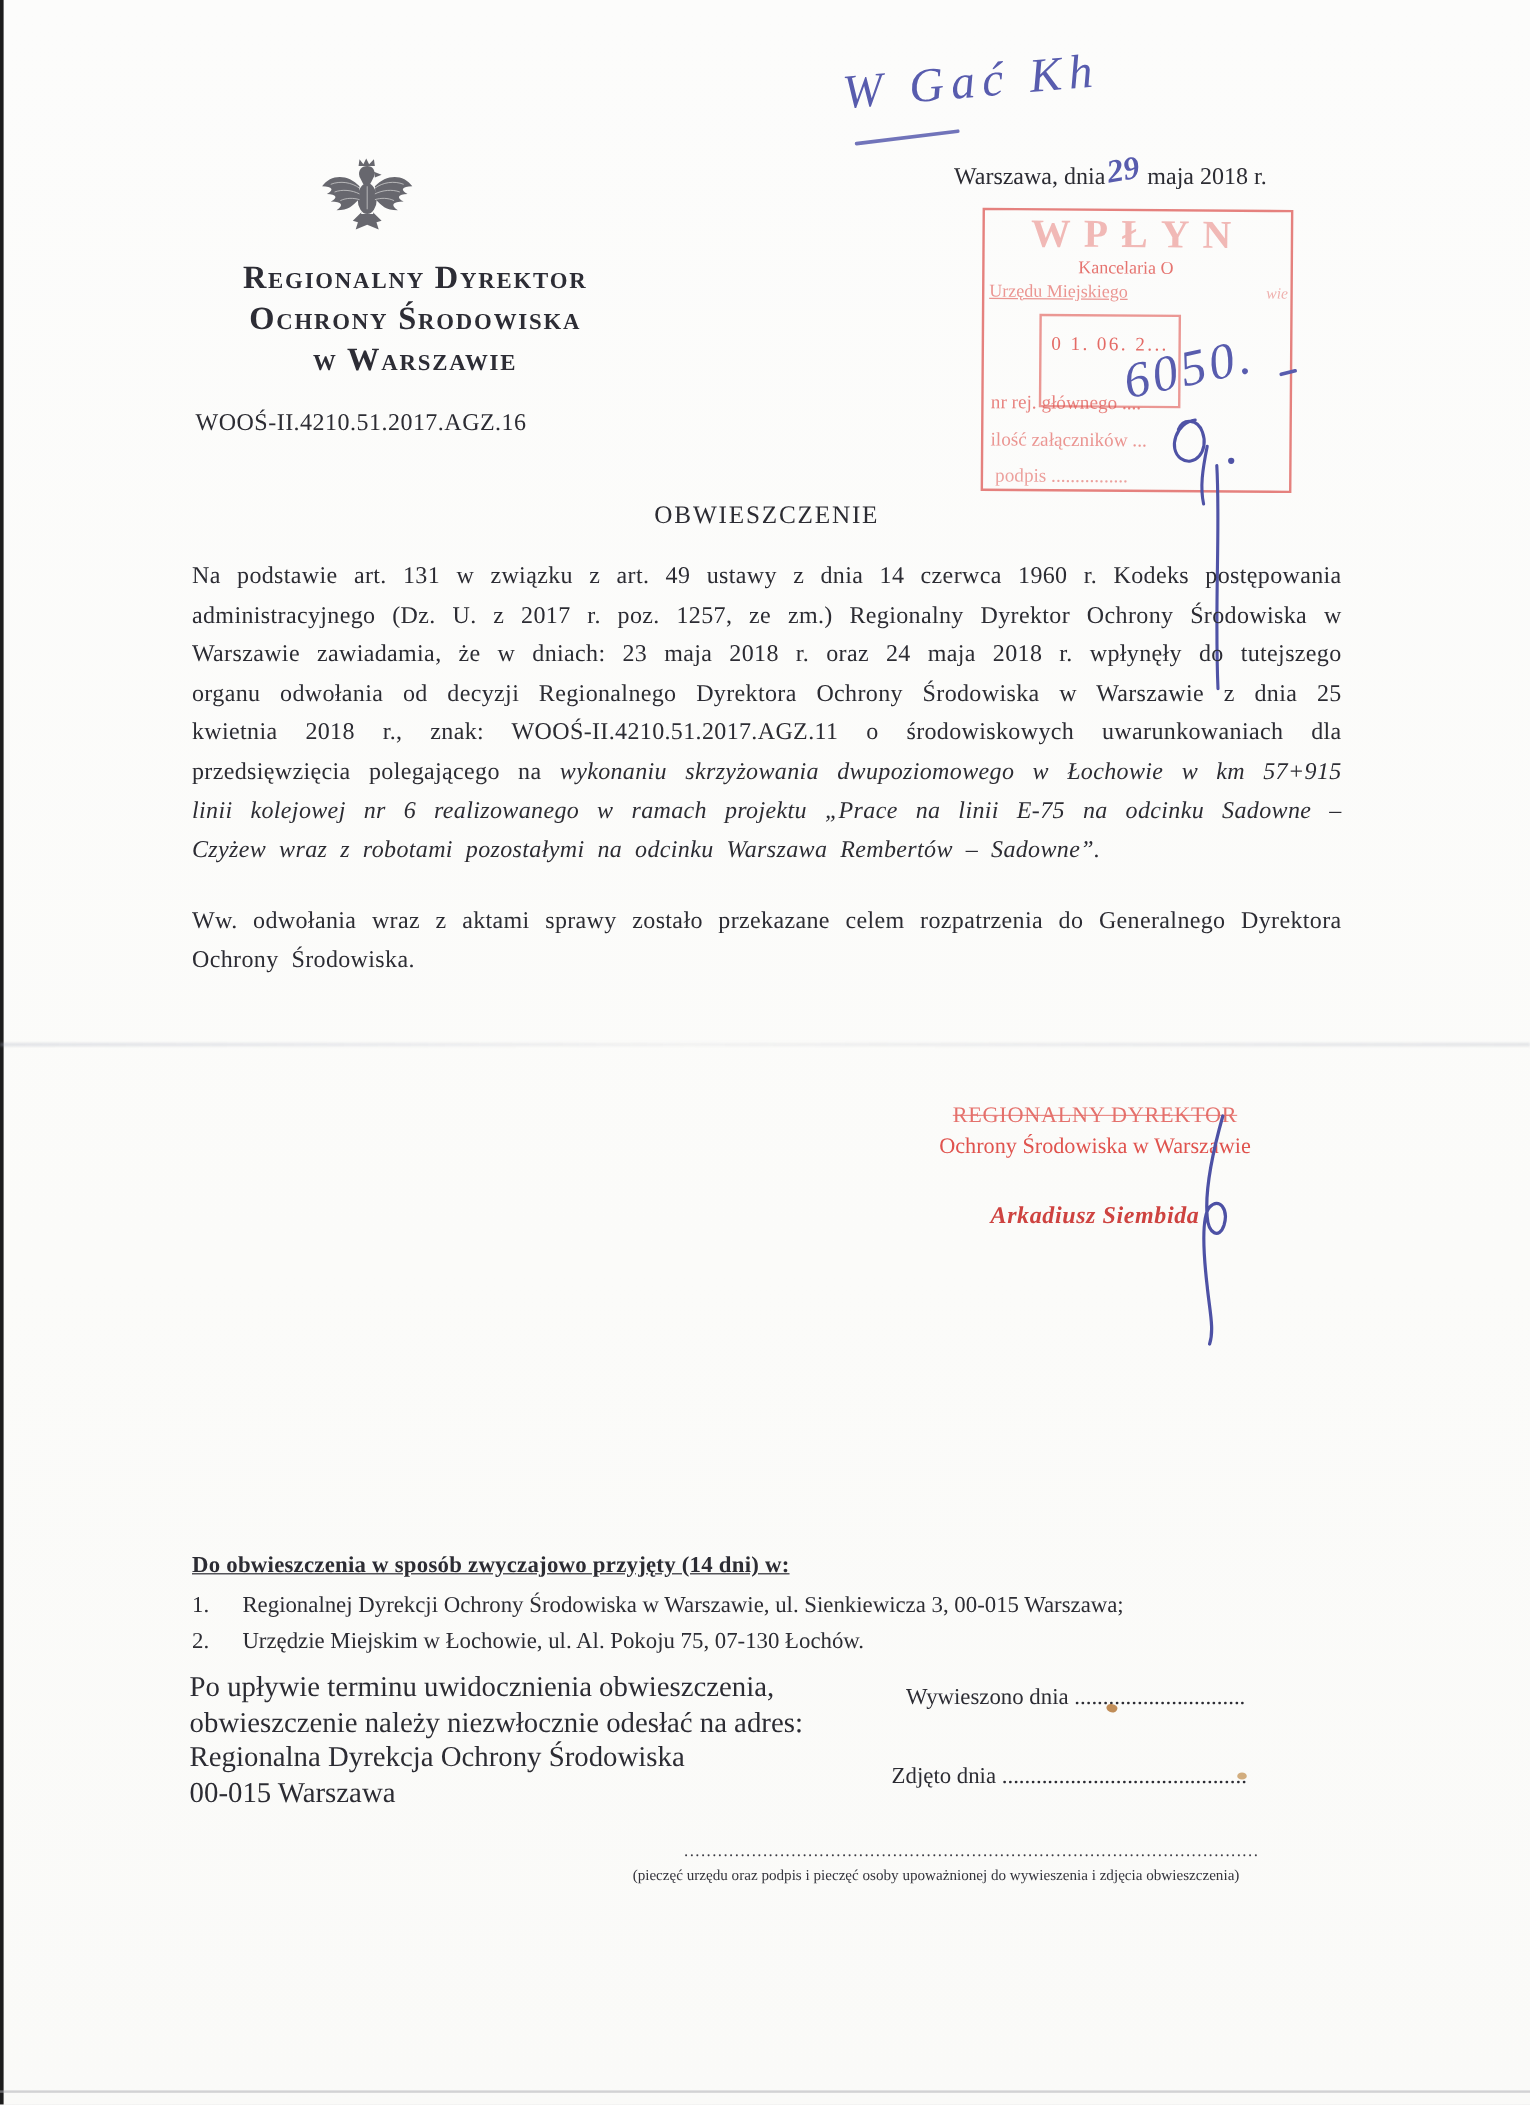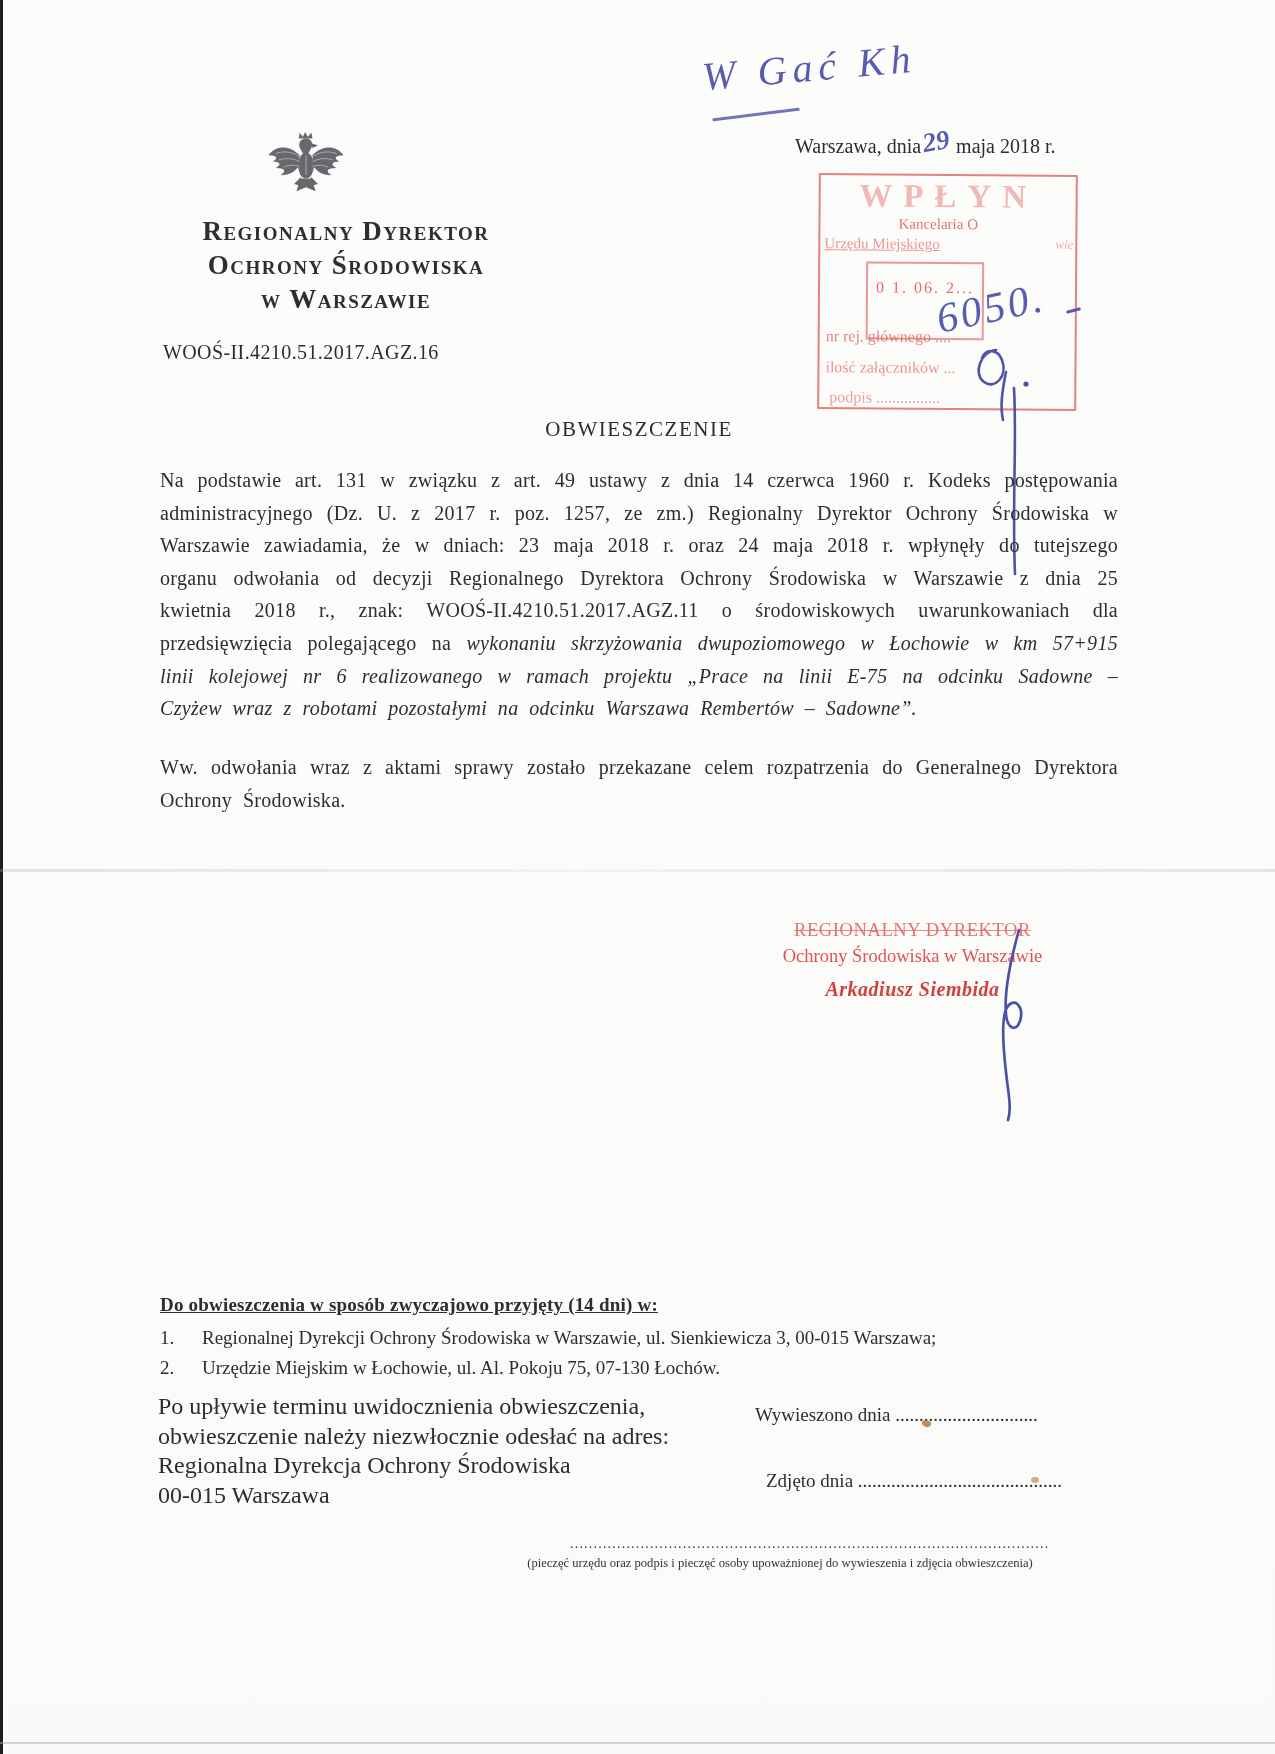--- a/index.html
+++ b/index.html
@@ -47,29 +47,29 @@
   
   .doc-title{left:160px;top:417px;width:958px;text-align:center;font-size:21px;letter-spacing:1.5px;}
   .para{left:160px;top:464px;width:958px;font-size:20px;line-height:32.6px;
         text-align:justify;word-spacing:5.5px;letter-spacing:.3px;}
   .para2{left:160px;top:751px;width:958px;font-size:20px;line-height:32.6px;
          text-align:justify;word-spacing:5.5px;letter-spacing:.3px;}
   .italic{font-style:italic;}
   
   .sig-block{left:735px;top:917px;width:355px;text-align:center;color:#e0534e;font-size:18.5px;line-height:26px;}
   .sig-line1{text-decoration:line-through;text-decoration-color:rgba(224,83,78,.8);opacity:.82;letter-spacing:.6px;}
-  .sig-name{margin-top:7px;font-size:20px;font-weight:bold;font-style:italic;color:#ce4340;letter-spacing:.5px;}
+  .sig-name{margin-top:31px;font-size:20px;font-weight:bold;font-style:italic;color:#ce4340;letter-spacing:.5px;}
   .sig-svg{left:975px;top:926px;width:78px;height:198px;}
   
   .dist-heading{left:160px;top:1294px;font-size:19px;font-weight:bold;text-decoration:underline;letter-spacing:.2px;}
   .dist-item{left:160px;width:930px;display:flex;font-size:19px;}
   .dist-item .num{width:42px;flex:none;}
   .return-block{left:158px;top:1392px;font-size:24px;line-height:29.5px;}
   .posted{left:755px;top:1404px;font-size:19px;white-space:nowrap;}
-  .removed{left:766px;top:1470px;font-size:19px;white-space:nowrap;}
+  .removed{left:743px;top:1470px;font-size:19px;white-space:nowrap;}
   .speck1{left:922px;top:1420px;width:9px;height:7px;background:#b5793c;border-radius:60% 40% 55% 45%;transform:rotate(28deg);opacity:.85;}
   .speck2{left:1031px;top:1477px;width:8px;height:6px;background:#c89a5f;border-radius:50%;opacity:.8;}
   .footer-dots{left:570px;top:1536px;width:480px;font-size:14px;letter-spacing:1.2px;
                white-space:nowrap;overflow:hidden;color:#3a3a42;}
   .footer-caption{left:505px;top:1556px;width:550px;text-align:center;font-size:12.6px;color:#33333b;}
 </style>
 </head>
 <body>
 
 <div id="page">

